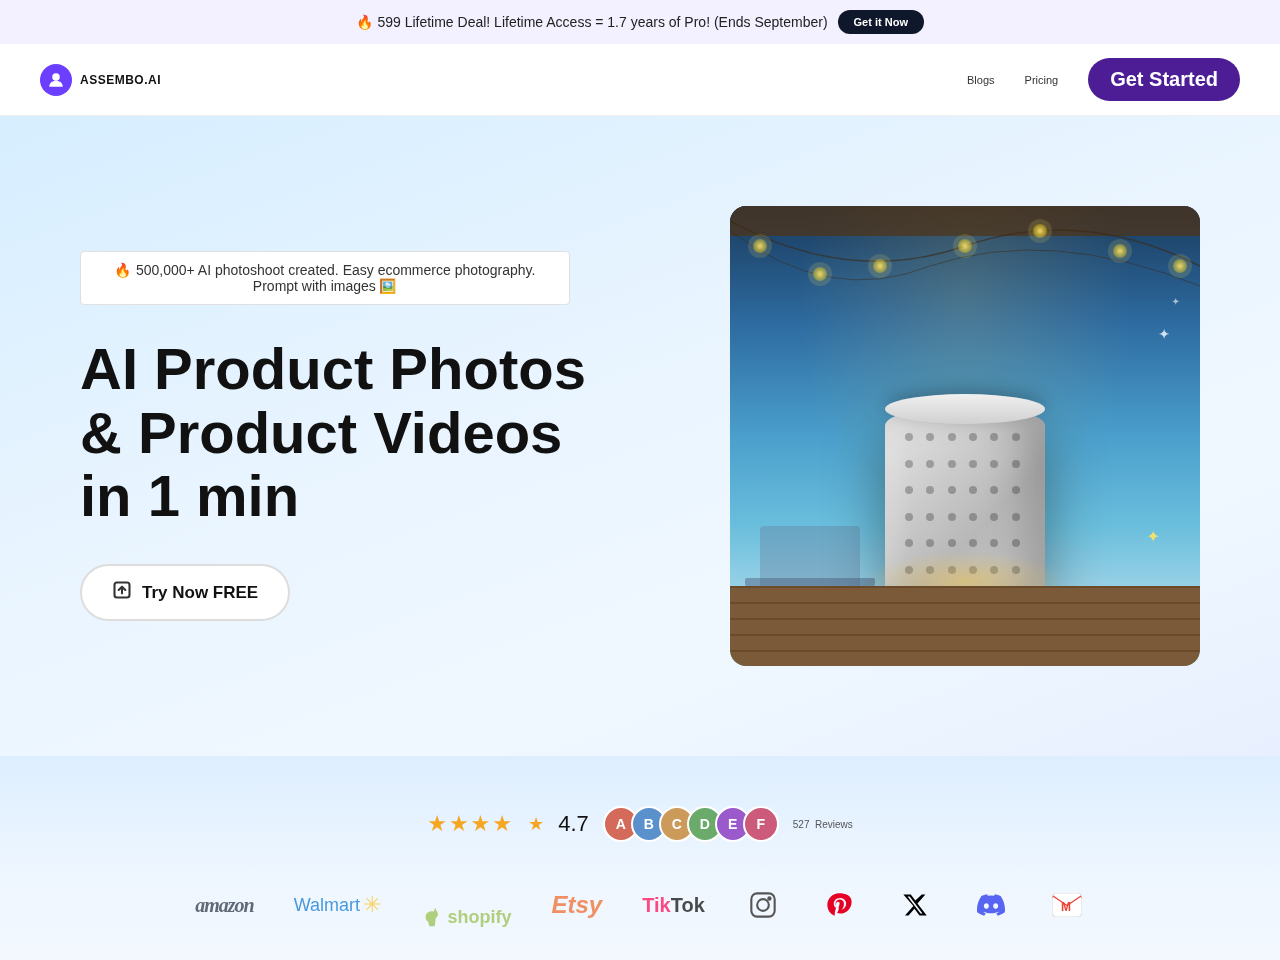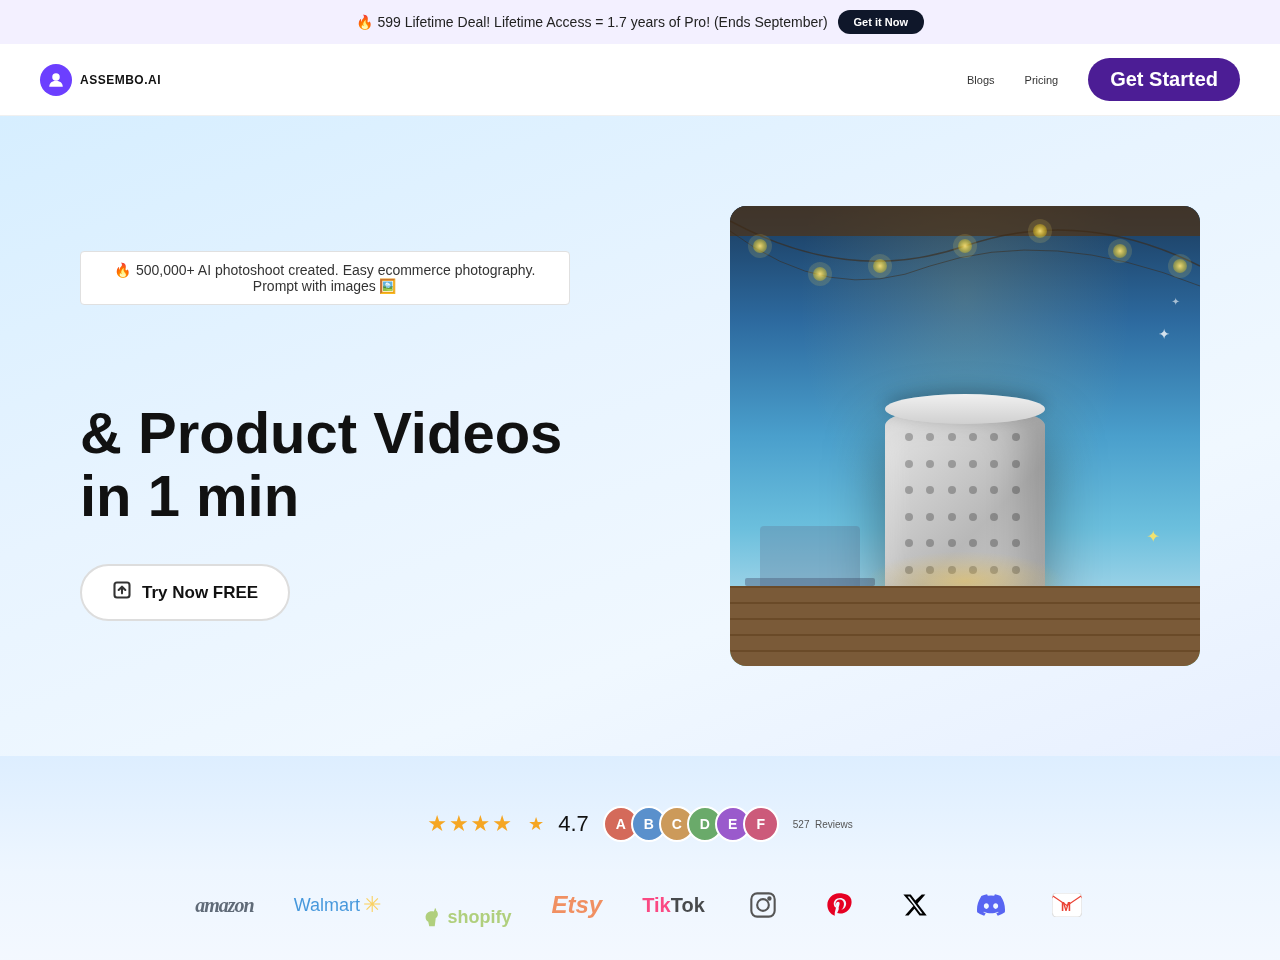--- a/index.html
+++ b/index.html
@@ -295,21 +295,21 @@
     <a href="#" class="nav-link">Blogs</a>
     <a href="#" class="nav-link">Pricing</a>
     <a href="#" class="nav-cta">Get Started</a>
   </div>
 </nav>
 
 <section class="hero">
   <div class="hero-left">
     <div class="hero-badge">🔥 500,000+ AI photoshoot created. Easy ecommerce photography. Prompt with images 🖼️</div>
     <h1 class="hero-title">
-      <br>
+      <span>AI Product Photos</span><br>
       <span>&amp; Product Videos</span><br>
       <span>in 1 min</span>
     </h1>
     <a href="#" class="hero-cta">
       <span style="font-size:18px;">
         <svg width="20" height="20" viewBox="0 0 24 24" fill="none" stroke="#333" stroke-width="2.5" stroke-linecap="round" stroke-linejoin="round">
           <rect x="3" y="3" width="18" height="18" rx="3"></rect>
           <path d="M12 8v8M8 12l4-4 4 4"></path>
         </svg>
       </span>

